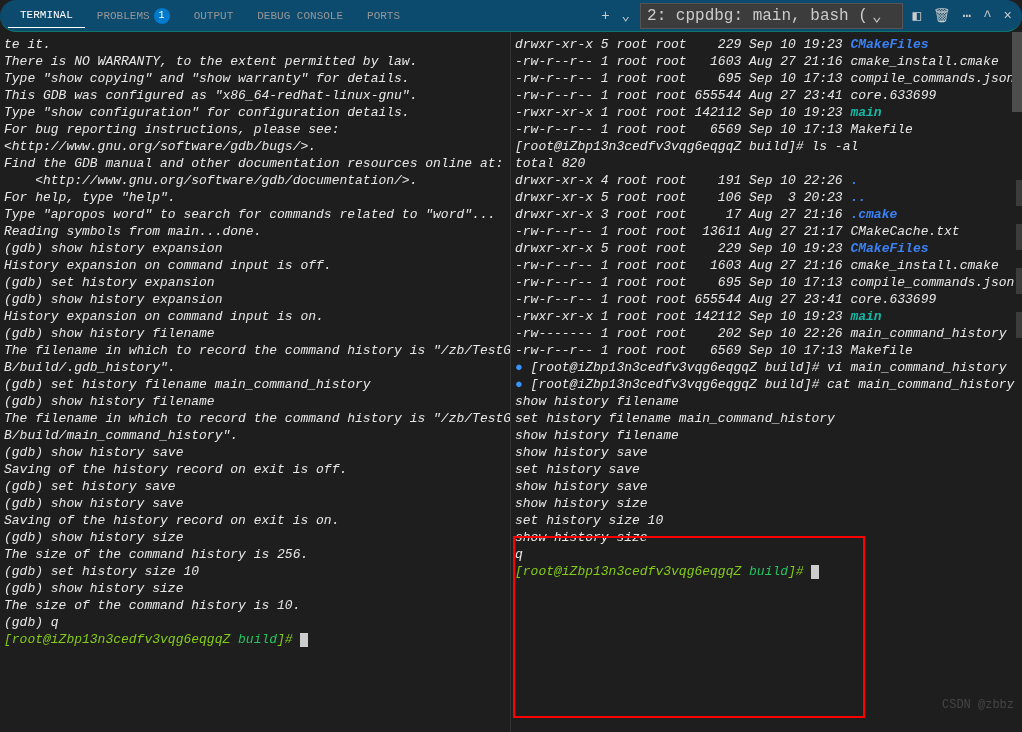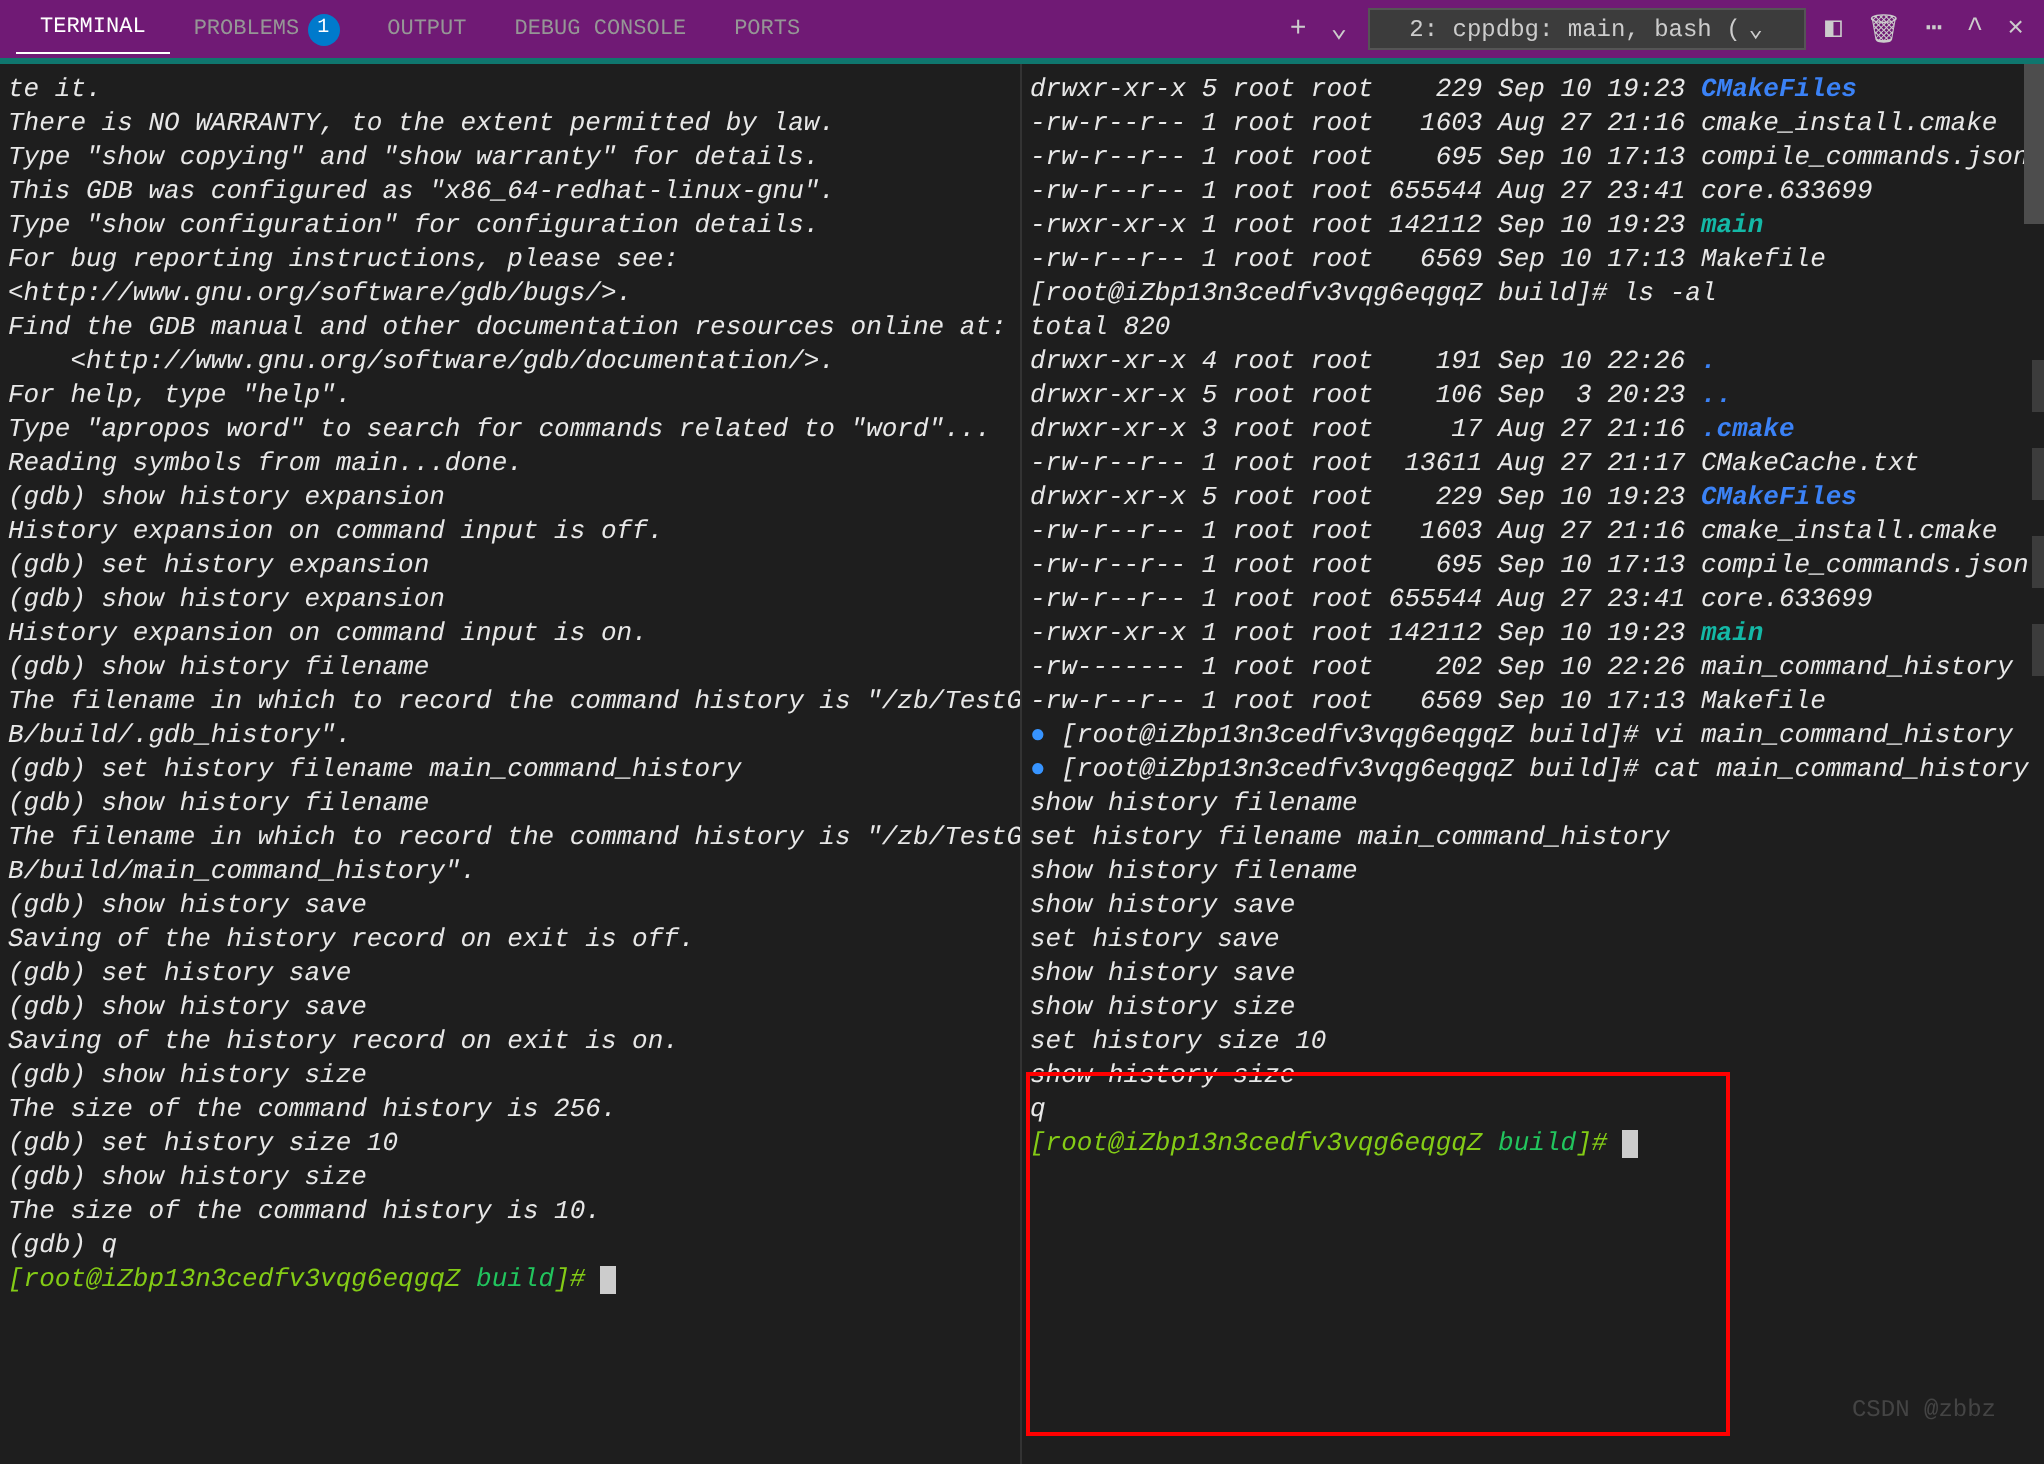--- a/index.html
+++ b/index.html
@@ -11,23 +11,24 @@
   width: 1022px;
   height: 732px;
   overflow: hidden;
   display: flex;
   flex-direction: column;
 }
 .tabbar {
   display: flex;
   align-items: center;
   height: 32px;
-  background: #701a75;
-  border-bottom: 3px solid #0f766e;
+  background: #0c4a6e;
+  border-bottom: 1px solid #0f766e;
   padding: 0 8px;
+  border-radius: 16px;
 }
 .tab {
   padding: 6px 12px;
   font-size: 11px;
   color: #969696;
   cursor: pointer;
   display: flex;
   align-items: center;
   gap: 4px;
   text-transform: uppercase;
@@ -43,22 +44,22 @@
   align-items: center;
   justify-content: center;
   font-size: 10px;
 }
 .tab-spacer { flex: 1; }
 .tab-right { display: flex; align-items: center; gap: 8px; }
 .icon-btn { color: #cccccc; cursor: pointer; padding: 2px; font-size: 14px; }
 .session-picker {
   background: #3c3c3c;
   color: #ccc;
-  padding: 2px 20px 2px 20px;
-  font-size: 12px;
+  padding: 2px 20px 2px 6px;
+  font-size: 16px;
   cursor: pointer;
   display: flex;
   align-items: center;
   gap: 4px;
   border: 1px solid #555;
   position: relative;
 }
 .terminals {
   flex: 1;
   display: flex;
@@ -94,21 +95,21 @@
 .scrollbar-r {
   position: absolute;
   right: 0;
   top: 32px;
   width: 10px;
   height: 80px;
   background: #4d4d4d;
 }
 .watermark {
   position: absolute;
-  right: 24px;
+  right: 8px;
   bottom: 20px;
   color: #6a6a6a;
   font-size: 12px;
   opacity: .5;
 }
 .sidebar-strip {
   position: absolute;
   right: 0;
   top: 180px;
   width: 6px;

